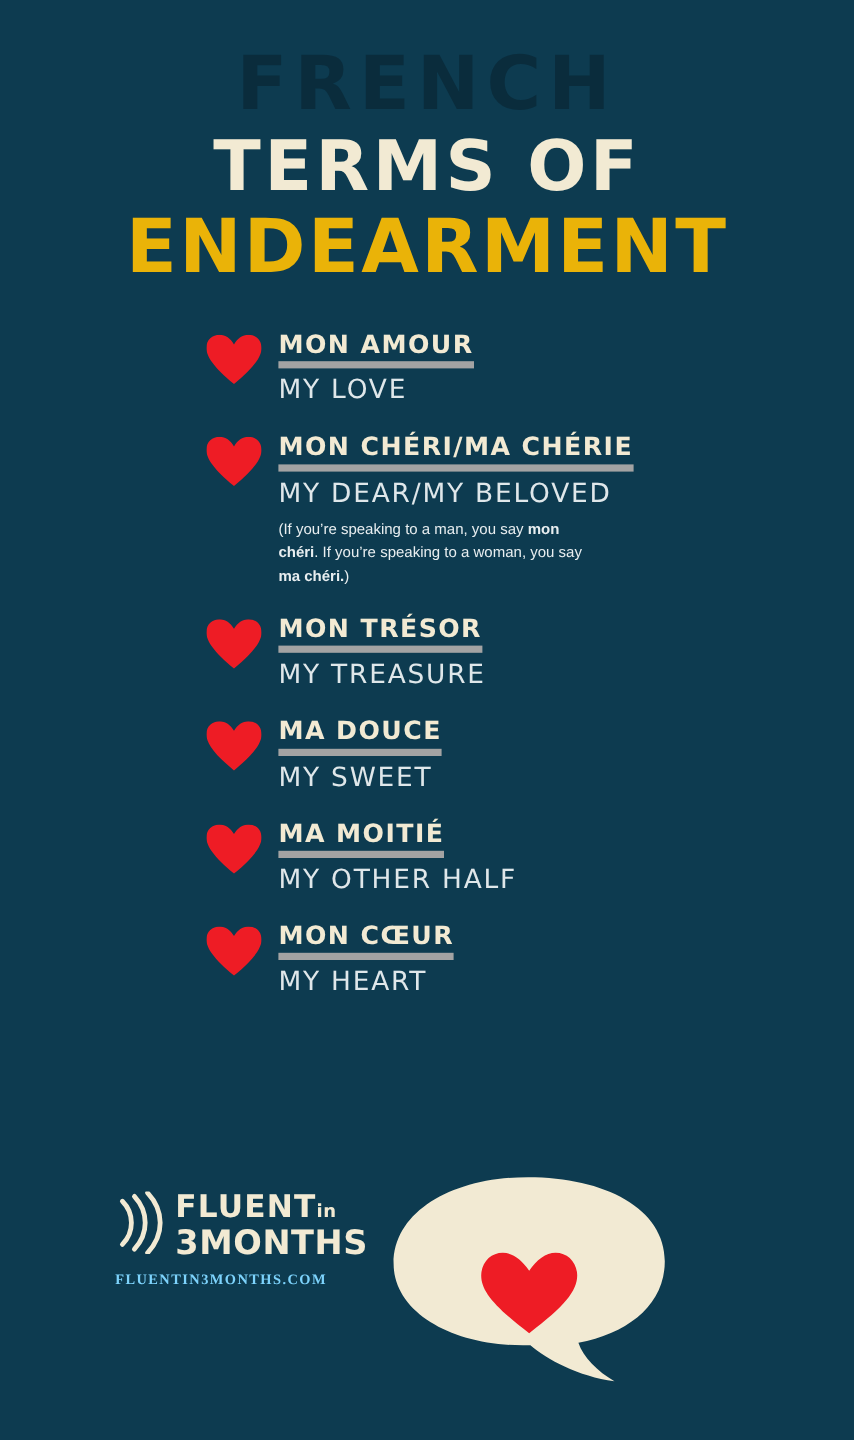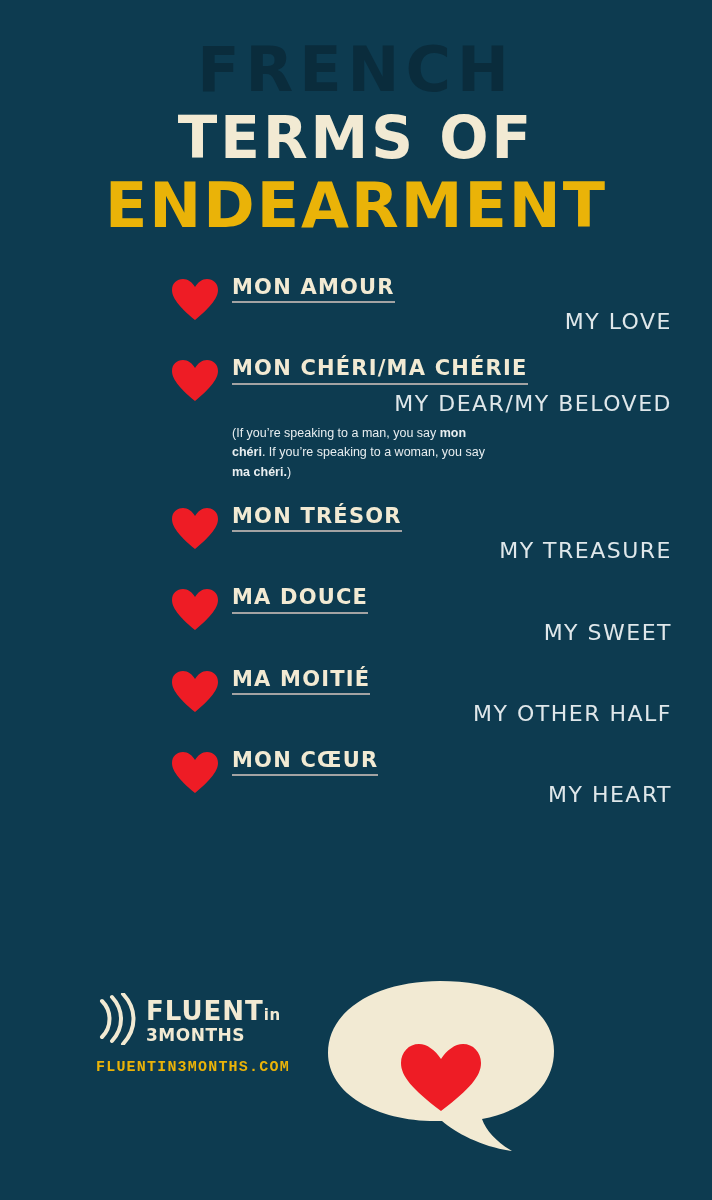--- a/index.html
+++ b/index.html
@@ -78,34 +78,33 @@
     flex: 1 1 auto;
   }
   .term {
     display: inline-block;
     font-family: "DejaVu Sans", sans-serif;
     font-weight: bold;
     font-size: 21px;
     letter-spacing: 1.2px;
     color: #f2ead3;
     text-transform: uppercase;
-    border-bottom: 2px solid #a3a3a3;
+    border-bottom: 6px solid #a3a3a3;
     padding-bottom: 2px;
     line-height: 1.15;
   }
   .translation {
     font-family: "DejaVu Sans", sans-serif;
     font-weight: normal;
     font-size: 22px;
     letter-spacing: 1.5px;
     color: #dfe7ea;
     text-transform: uppercase;
     margin-top: 6px;
     line-height: 1.15;
-    text-align: right;
   }
   .note {
     font-family: "Liberation Sans", sans-serif;
     font-size: 12.5px;
     color: #e8eef0;
     line-height: 1.55;
     margin-top: 8px;
     max-width: 260px;
   }
   .note b { font-weight: bold; }
@@ -134,32 +133,32 @@
   }
   .brand-line1 {
     font-size: 26px;
     letter-spacing: 1px;
   }
   .brand-line1 .small {
     font-size: 15px;
     letter-spacing: 0.5px;
   }
   .brand-line2 {
-    font-size: 17px;
+    font-size: 28px;
     letter-spacing: 0.5px;
     margin-top: 3px;
   }
   .brand-url {
     position: absolute;
     left: 96px;
     top: 84px;
-    color: #eab308;
-    font-family: Liberation Mono, monospace;
-    font-weight: bold;
-    font-size: 15px;
+    color: #7dd3fc;
+    font-family: Liberation Serif, serif;
+    font-weight: bold;
+    font-size: 12px;
     letter-spacing: 1.2px;
   }
   .bubble {
     position: absolute;
     right: 78px;
     top: 0px;
   }
 </style>
 </head>
 <body>

